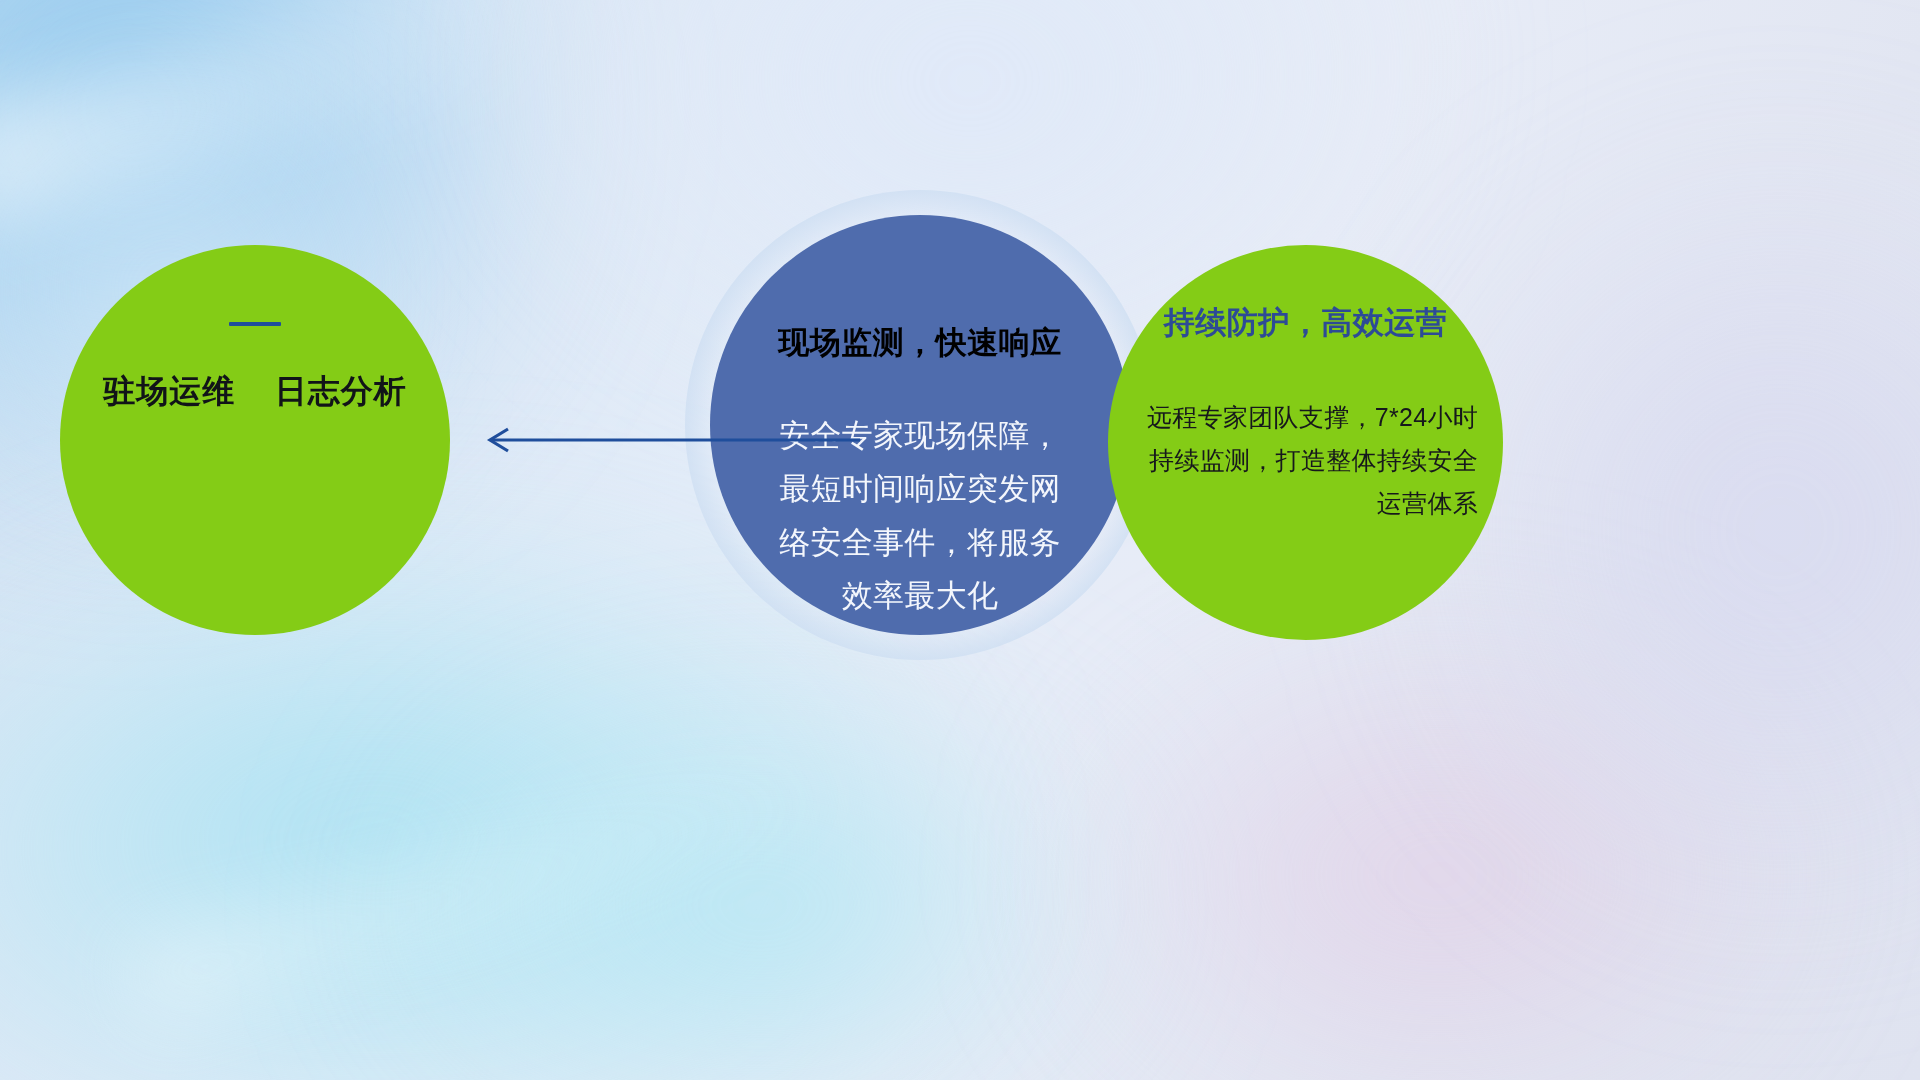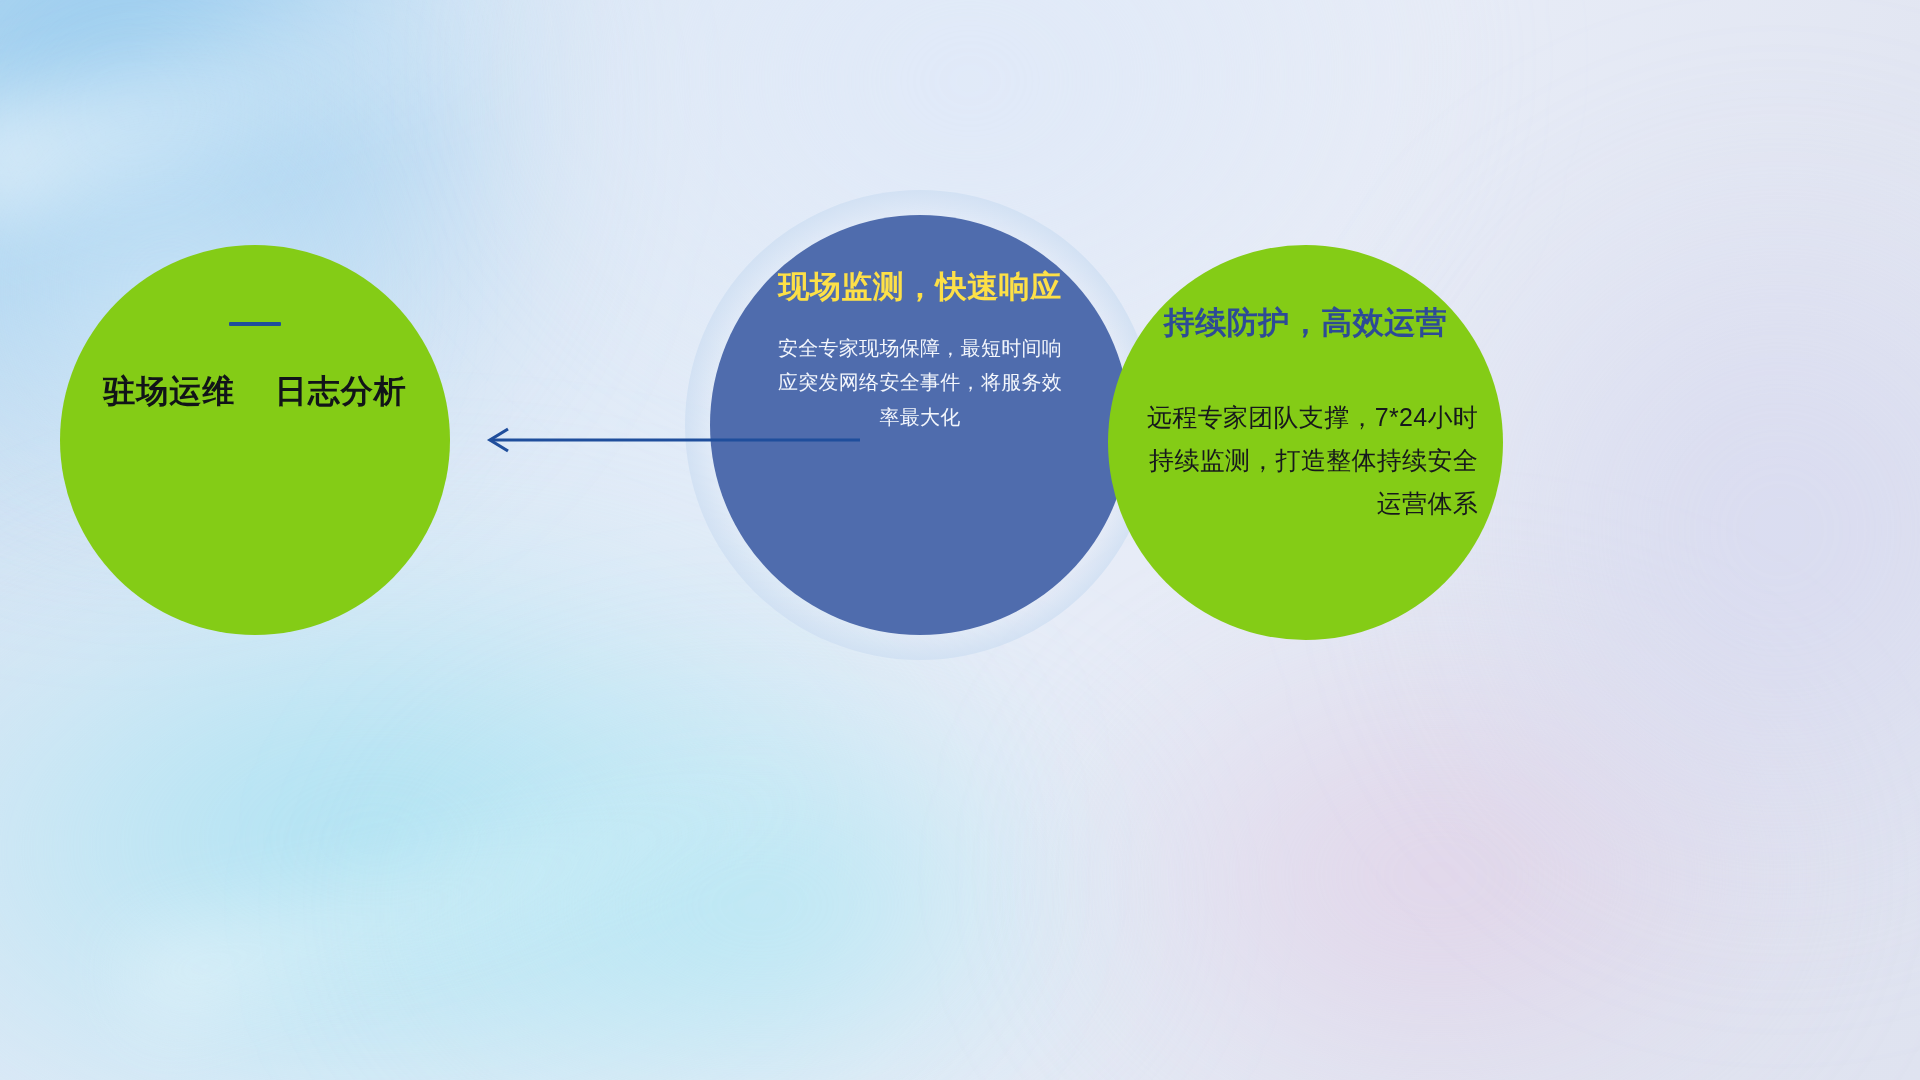--- a/index.html
+++ b/index.html
@@ -123,32 +123,32 @@
     left: 685px; top: 190px;
     width: 470px; height: 470px;
     z-index: 2;
   }
   #mid-circle {
     left: 710px; top: 215px;
     width: 420px; height: 420px;
     z-index: 3;
   }
   #mid-circle .title {
-    margin-top: 51px;
-    color: #fde047;
+    margin-top: 107px;
+    color: #000000;
     font-weight: bold;
     font-size: 31px;
     white-space: nowrap;
     letter-spacing: 0.5px;
   }
   #mid-circle .body {
-    margin-top: 23px;
+    margin-top: 45px;
     width: 300px;
     color: #f3f6fc;
-    font-size: 20px;
+    font-size: 31px;
     line-height: 1.72;
     text-align: center;
     letter-spacing: 0.3px;
   }
 
   
   #right-circle {
     left: 1108px; top: 245px;
     width: 395px; height: 395px;
     z-index: 5;

